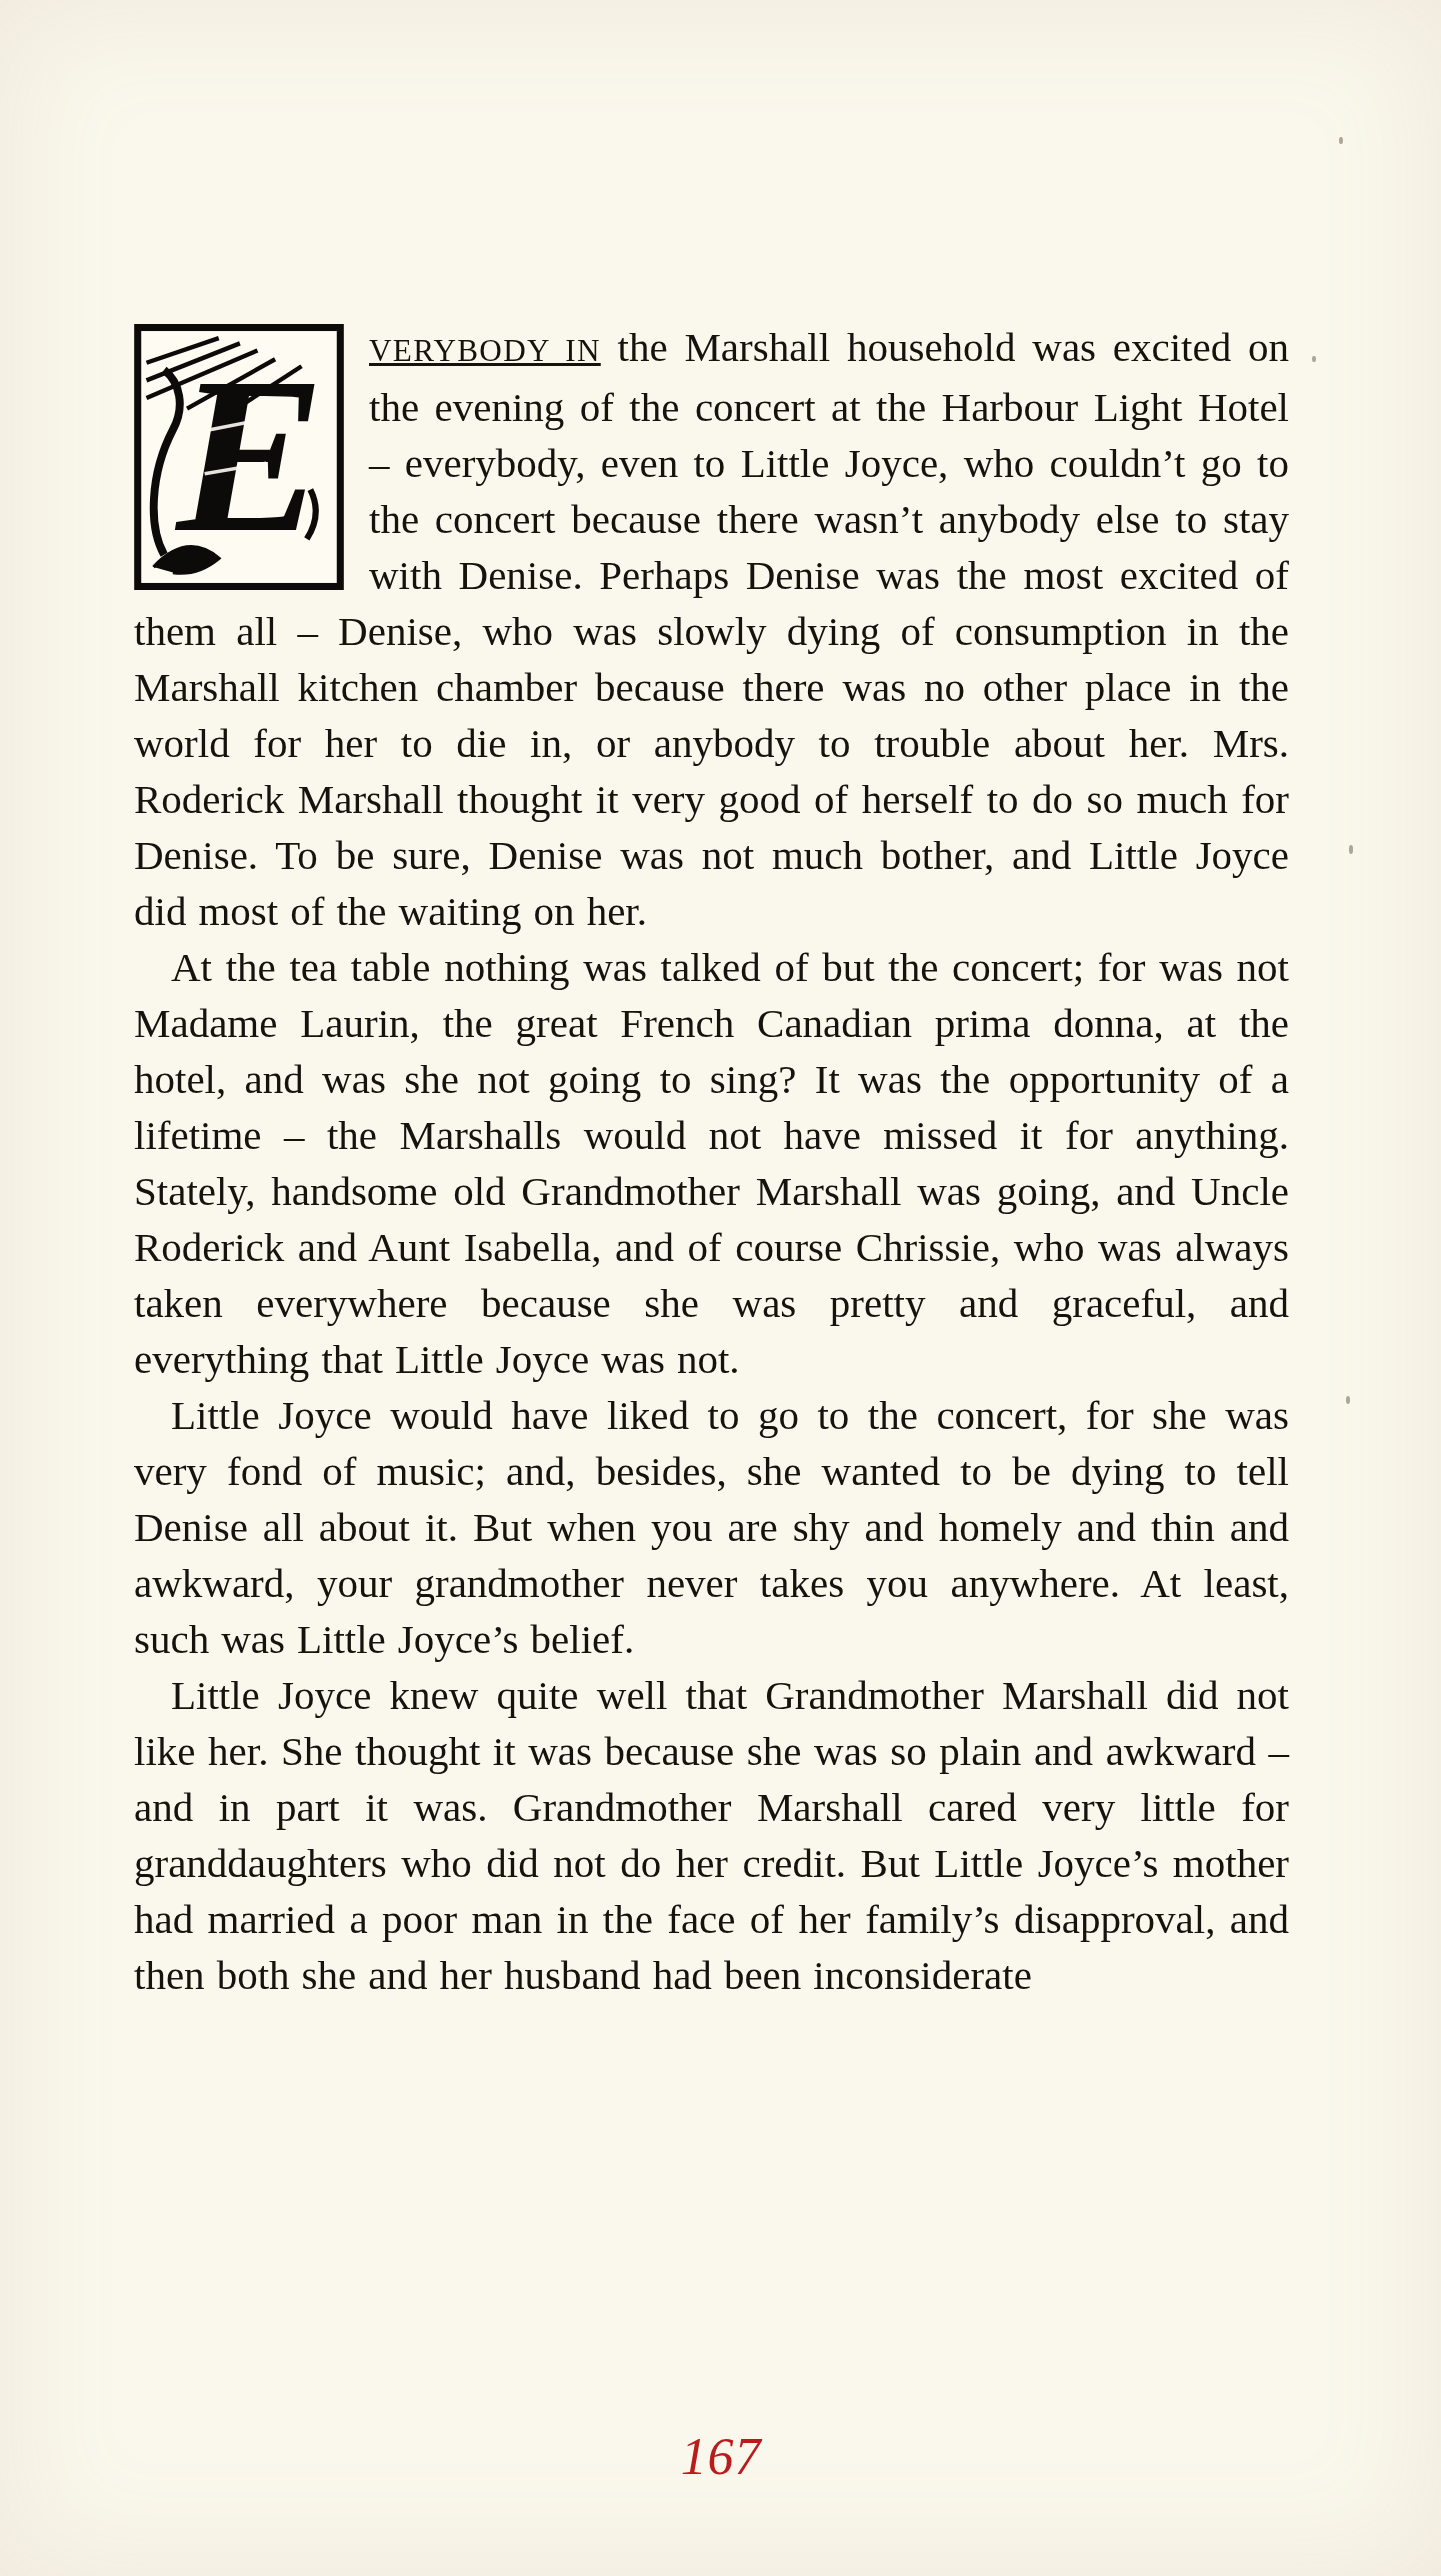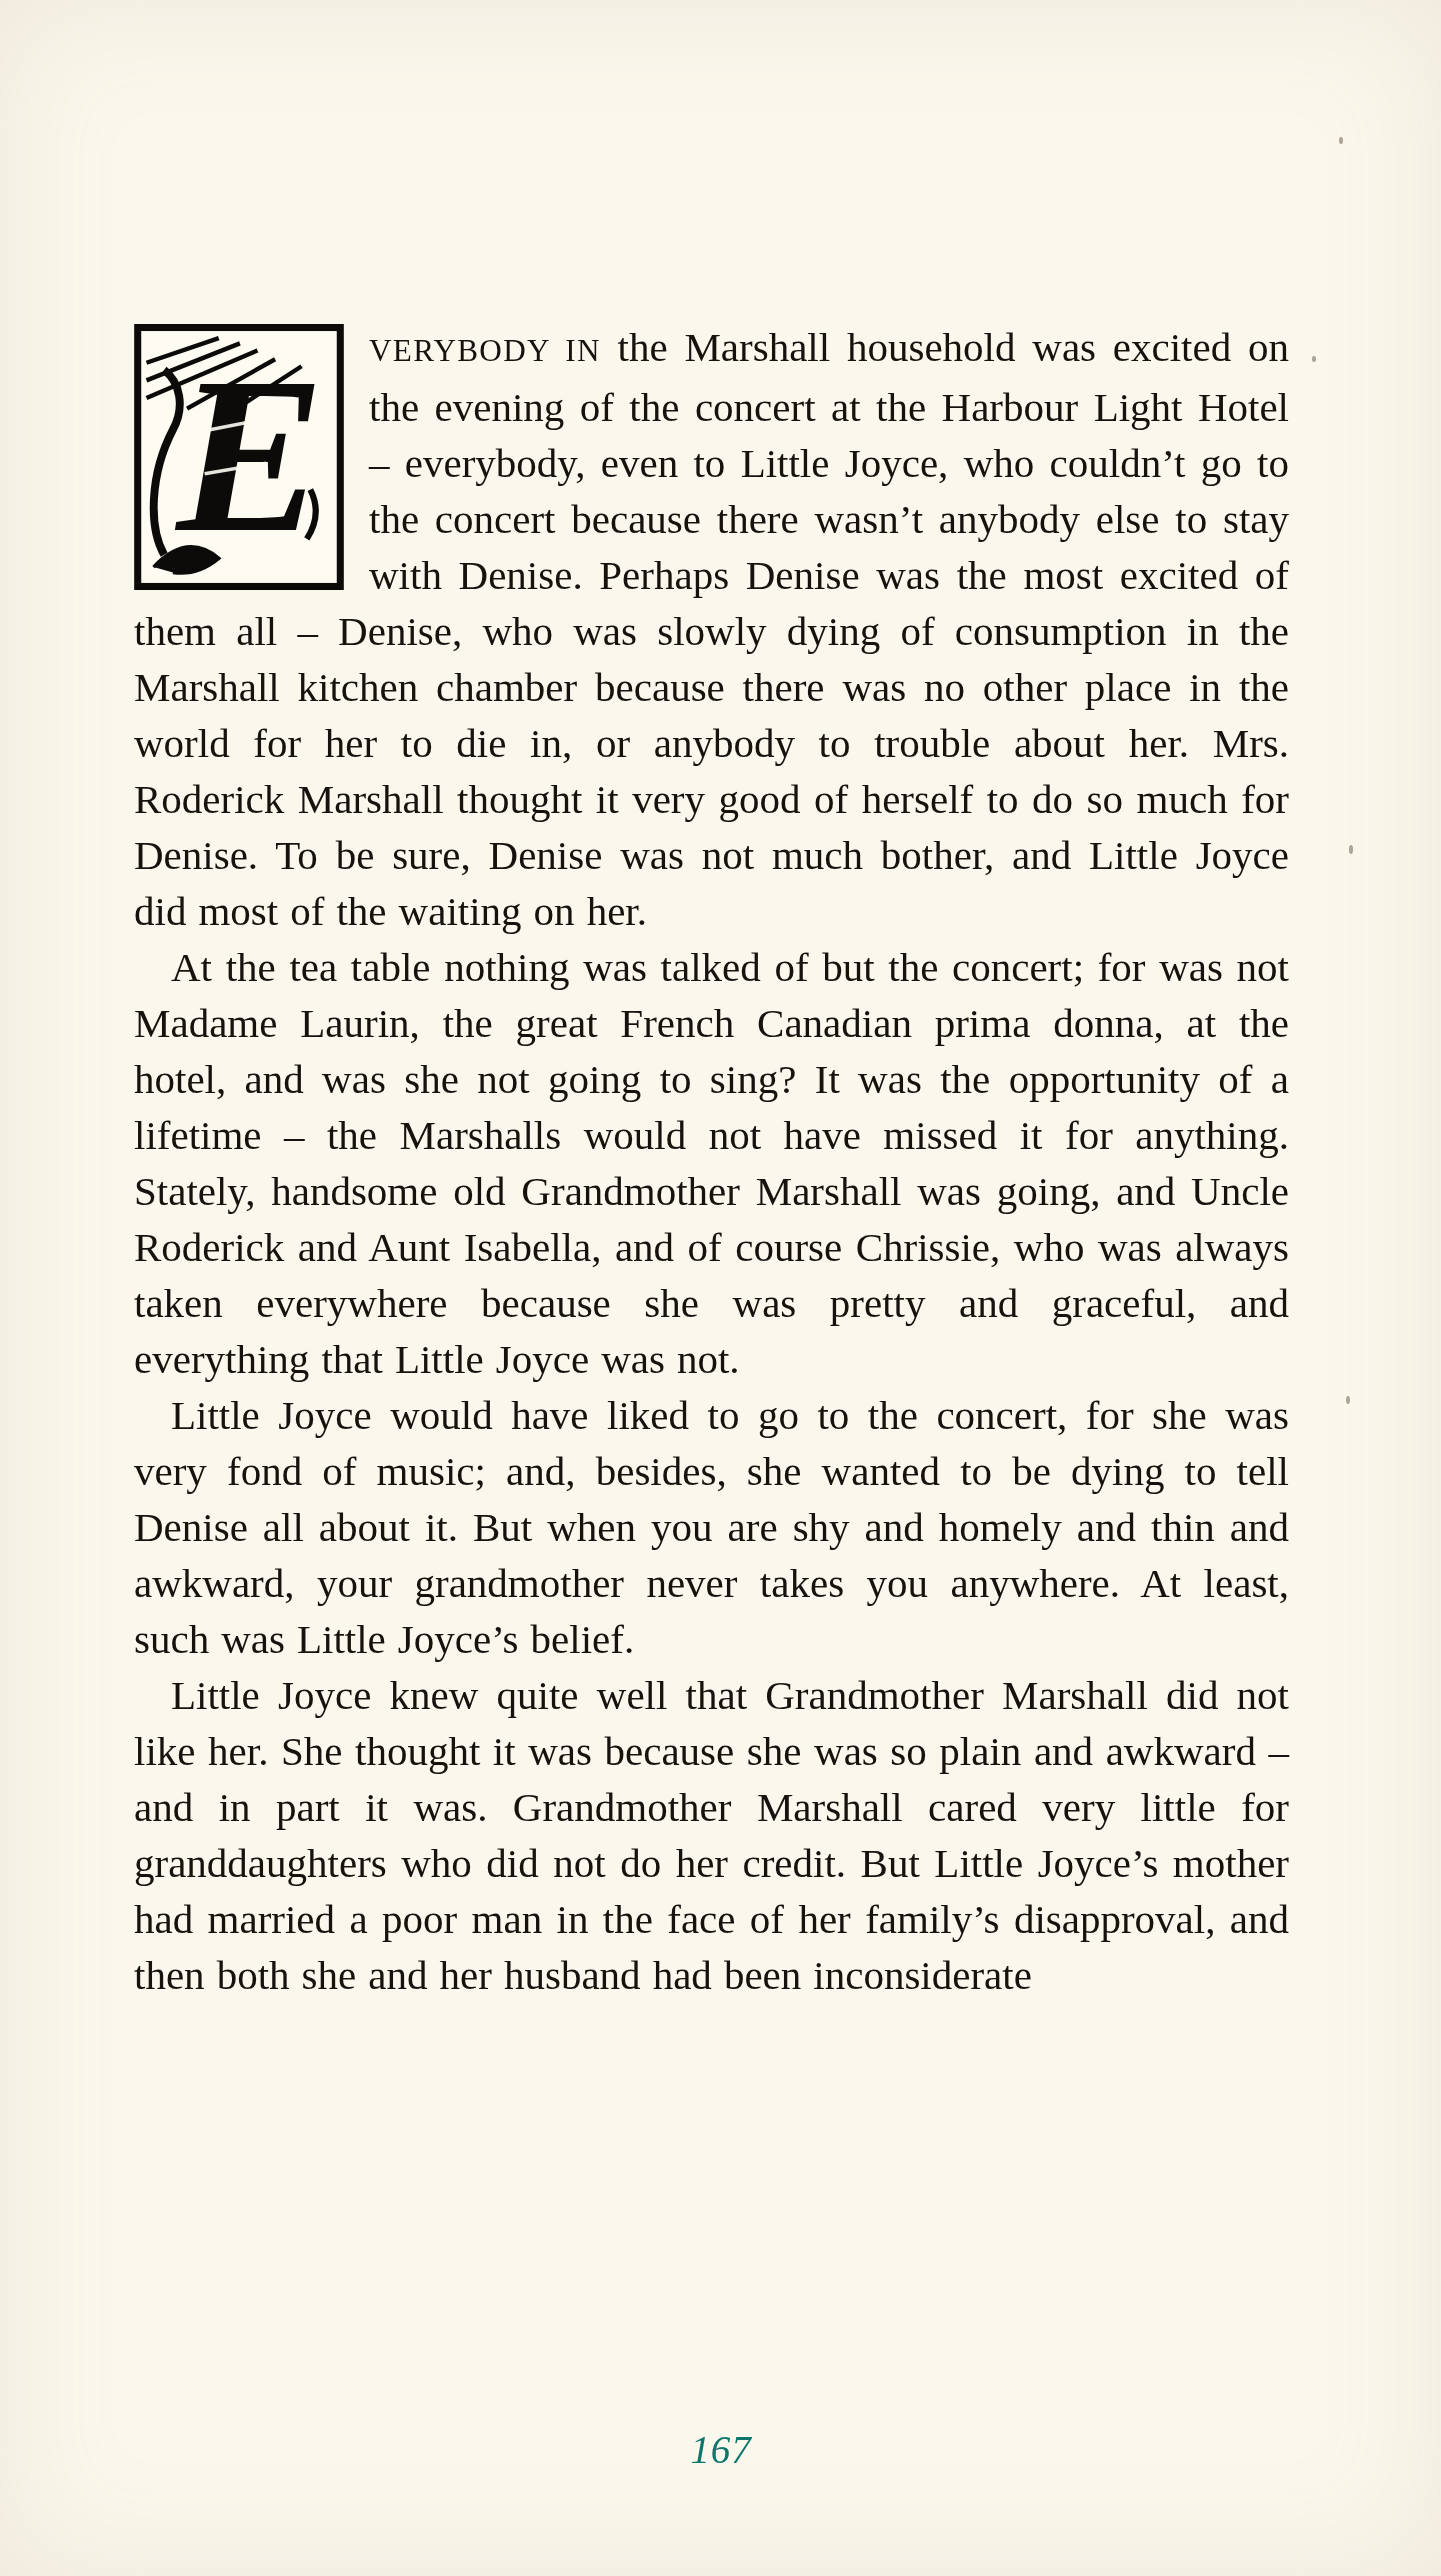--- a/index.html
+++ b/index.html
@@ -40,31 +40,32 @@
     float: left;
     width: 210px;
     height: 266px;
     margin: 5.3px 25px 5.3px 0;
     display: block;
   }
   .dropcap svg { display: block; }
   .lead {
     font-size: 0.76em;
     letter-spacing: 1.3px;
+    text-decoration: underline;
   }
   .page-number {
     position: absolute;
     left: 0;
     top: 2427px;
     width: 1442px;
     text-align: center;
-    font-size: 39px;
+    font-size: 52px;
     font-style: italic;
     letter-spacing: 0.9px;
-    color: #0f766e;
+    color: #b91c1c;
   }
   
   .speck {
     position: absolute;
     background: #6b6454;
     border-radius: 50%;
     opacity: 0.55;
   }
   .speck.s1 { left: 1349px; top: 845px;  width: 4.4px; height: 8.8px; }
   .speck.s2 { left: 1346px; top: 1396px; width: 4.4px; height: 8px;  }

